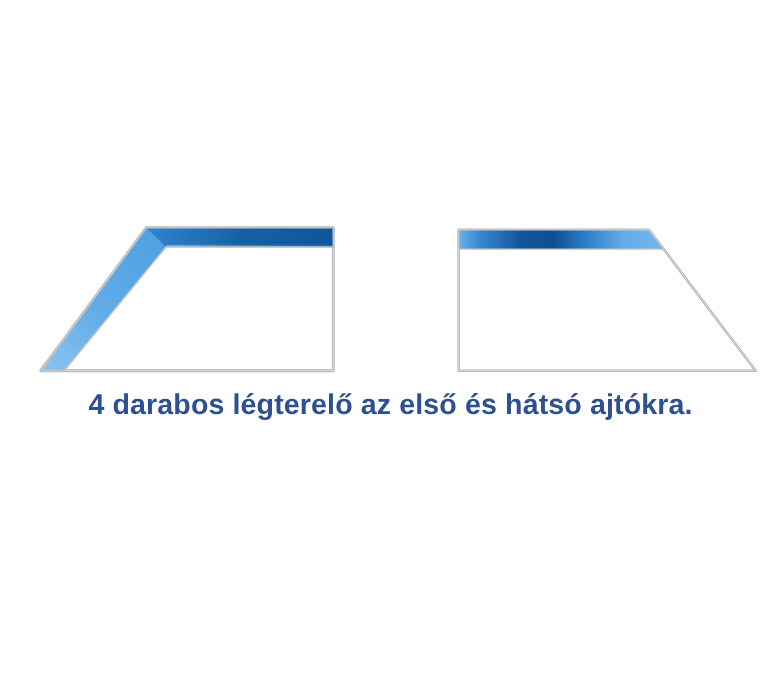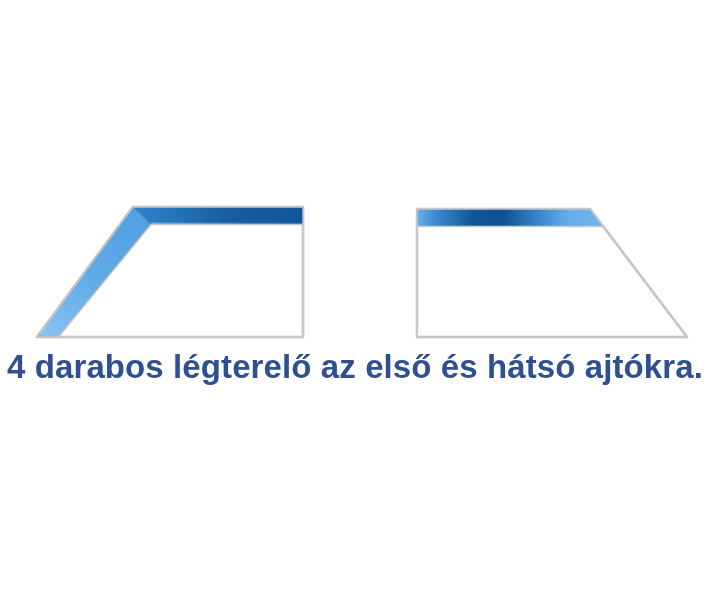--- a/index.html
+++ b/index.html
@@ -31,21 +31,21 @@
     position: absolute;
     left: 0;
     top: 352px;
     width: 710px;
     text-align: center;
   }
   #caption-text {
     display: inline-block;
     font-family: "Liberation Sans", sans-serif;
     font-weight: bold;
-    font-size: 33px;
+    font-size: 26px;
     line-height: 30px;
     letter-spacing: 0.1px;
     color: #2e5090;
     white-space: nowrap;
   }
 </style>
 </head>
 <body>
 
 <div id="product-illustration">

